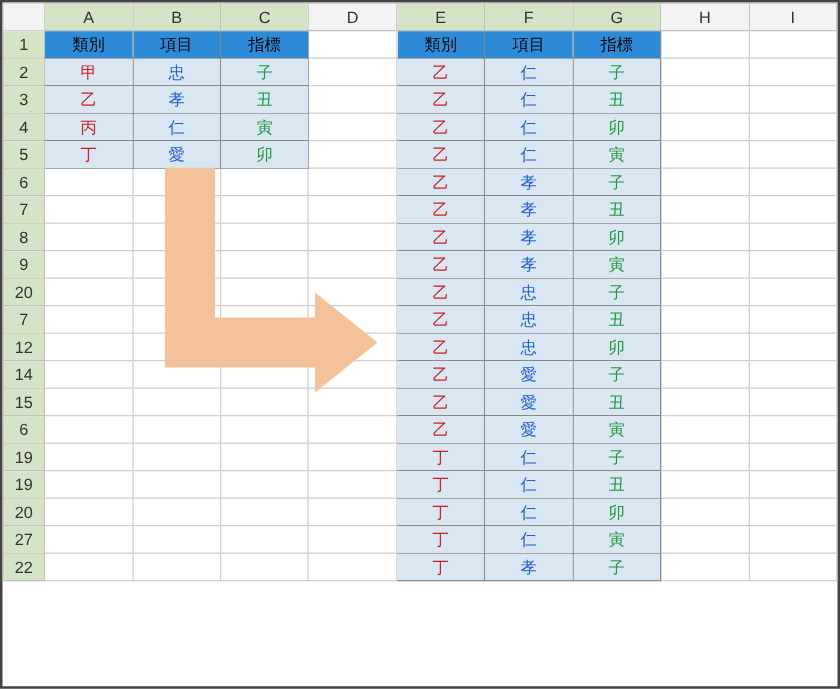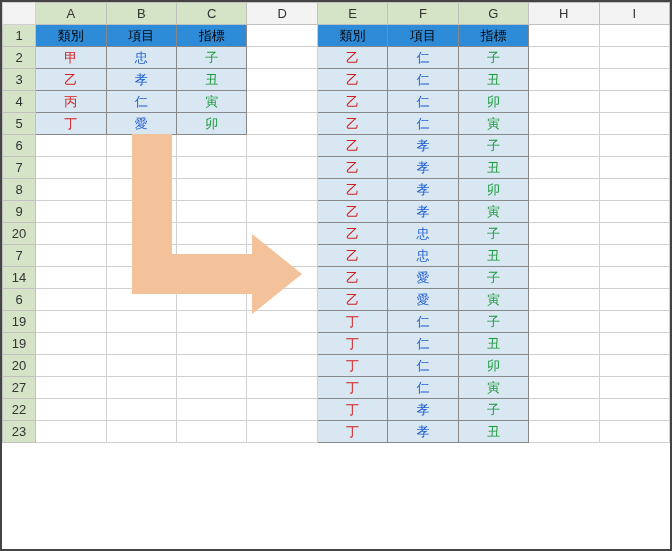--- a/index.html
+++ b/index.html
@@ -232,32 +232,56 @@
         <td></td>
         <td></td>
         <td></td>
         <td class="datacell c-red">乙</td>
         <td class="datacell c-blue">忠</td>
         <td class="datacell c-green">丑</td>
         <td></td>
         <td></td>
       </tr>
       <tr>
+        <td class="rowhdr sel">12</td>
+        <td></td>
+        <td></td>
+        <td></td>
+        <td></td>
+        <td class="datacell c-red">乙</td>
+        <td class="datacell c-blue">忠</td>
+        <td class="datacell c-green">卯</td>
+        <td></td>
+        <td></td>
+      </tr>
+      <tr>
         <td class="rowhdr sel">14</td>
         <td></td>
         <td></td>
         <td></td>
         <td></td>
         <td class="datacell c-red">乙</td>
         <td class="datacell c-blue">愛</td>
         <td class="datacell c-green">子</td>
         <td></td>
         <td></td>
       </tr>
       <tr>
+        <td class="rowhdr sel">15</td>
+        <td></td>
+        <td></td>
+        <td></td>
+        <td></td>
+        <td class="datacell c-red">乙</td>
+        <td class="datacell c-blue">愛</td>
+        <td class="datacell c-green">丑</td>
+        <td></td>
+        <td></td>
+      </tr>
+      <tr>
         <td class="rowhdr sel">6</td>
         <td></td>
         <td></td>
         <td></td>
         <td></td>
         <td class="datacell c-red">乙</td>
         <td class="datacell c-blue">愛</td>
         <td class="datacell c-green">寅</td>
         <td></td>
         <td></td>
@@ -312,32 +336,20 @@
       </tr>
       <tr>
         <td class="rowhdr sel">22</td>
         <td></td>
         <td></td>
         <td></td>
         <td></td>
         <td class="datacell c-red">丁</td>
         <td class="datacell c-blue">孝</td>
         <td class="datacell c-green">子</td>
-        <td></td>
-        <td></td>
-      </tr>
-      <tr>
-        <td class="rowhdr sel">23</td>
-        <td></td>
-        <td></td>
-        <td></td>
-        <td></td>
-        <td class="datacell c-red">丁</td>
-        <td class="datacell c-blue">孝</td>
-        <td class="datacell c-green">丑</td>
         <td></td>
         <td></td>
       </tr>
     </tbody>
 </table>
 
 <svg class="arrow" viewBox="0 0 190 180">
   <path d="M20 0 L60 0 L60 120 L140 120 L140 100 L190 140 L140 180 L140 160 L20 160 Z" fill="#f4c29a"></path>
 </svg>
 

